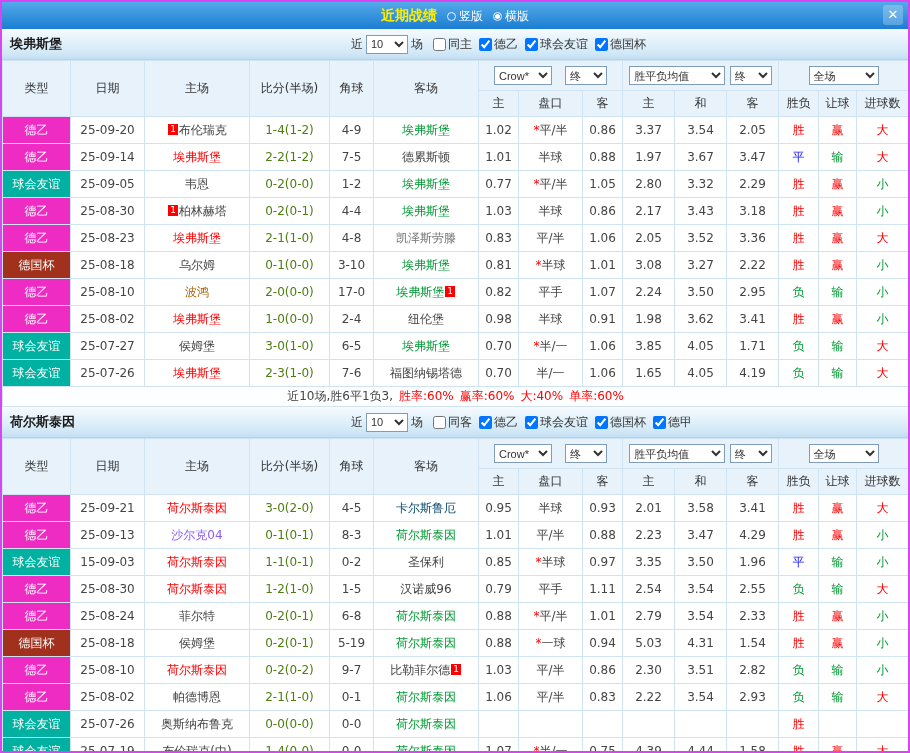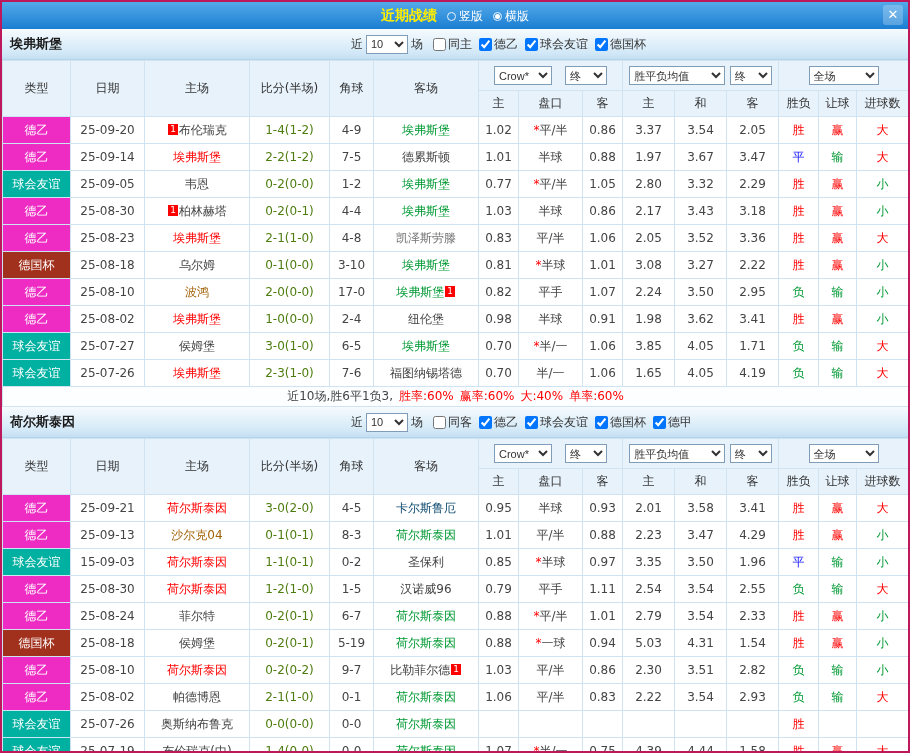--- a/index.html
+++ b/index.html
@@ -1,17 +1,17 @@
 <!DOCTYPE html>
 <html><head>
 <meta charset="utf-8">
 <style>
 html,body{margin:0;padding:0}
 body{width:910px;background:#fff;font-family:"DejaVu Sans","Liberation Sans",sans-serif}
-.window{width:910px;height:753px;box-sizing:border-box;border:2px solid #be185d;overflow:hidden;background:#fff}
+.window{width:910px;height:753px;box-sizing:border-box;border:2px solid #d946ef;overflow:hidden;background:#fff}
 .titlebar{height:27px;background:linear-gradient(180deg,#54a9e9 0%,#1b7ed2 100%);display:flex;align-items:center;justify-content:center;position:relative}
 .title-text{color:#ffee00;font-weight:bold;font-size:14px}
 .layout-opt{display:inline-flex;align-items:center;margin-left:10px;font-size:12px;color:#fff;cursor:pointer}
 .rcirc{width:9px;height:9px;border:1px solid #eaf5fd;border-radius:50%;margin-right:3px;display:inline-block;position:relative;box-sizing:border-box}
 .rcirc.sel::after{content:"";position:absolute;left:1px;top:1px;width:5px;height:5px;background:#fff;border-radius:50%}
 .close-btn{position:absolute;right:5px;top:3px;width:20px;height:20px;line-height:20px;text-align:center;color:#fff;font-size:13px;font-weight:bold;background:rgba(255,255,255,.25);border-radius:3px;cursor:pointer}
 .section-head{height:30px;background:linear-gradient(180deg,#f6fbfe 0%,#d2e8f7 80%,#c3dff2 100%);border-bottom:1px solid #b4d4ea;display:flex;align-items:center;position:relative}
 .team-name{font-weight:bold;color:#1a1a1a;font-size:13px;margin-left:8px}
 .filters{position:absolute;left:346px;display:flex;align-items:center;font-size:12px;color:#333;white-space:nowrap}
 .filters .txt{margin:0 3px}
@@ -406,21 +406,21 @@
               <td>2.01</td>
               <td>3.58</td>
               <td>3.41</td>
               <td style="color: rgb(255, 0, 0);">胜</td>
               <td style="color: rgb(255, 0, 0);">赢</td>
               <td style="color: rgb(255, 0, 0);">大</td>
             </tr>
             <tr>
               <td class="type-cell" style="background: rgb(238, 44, 195);">德乙</td>
               <td>25-09-13</td>
-              <td><span style="color: #a16207;">沙尔克04</span></td>
+              <td><span style="color: #8b5cf6;">沙尔克04</span></td>
               <td class="score">0-1(0-1)</td>
               <td>8-3</td>
               <td><span style="color: rgb(0, 153, 51);">荷尔斯泰因</span></td>
               <td>1.01</td>
               <td>平/半</td>
               <td>0.88</td>
               <td>2.23</td>
               <td>3.47</td>
               <td>4.29</td>
               <td style="color: rgb(255, 0, 0);">胜</td>
@@ -459,21 +459,21 @@
               <td>2.55</td>
               <td style="color: rgb(0, 153, 51);">负</td>
               <td style="color: rgb(0, 153, 51);">输</td>
               <td style="color: rgb(255, 0, 0);">大</td>
             </tr>
             <tr>
               <td class="type-cell" style="background: rgb(238, 44, 195);">德乙</td>
               <td>25-08-24</td>
               <td><span style="color: rgb(68, 68, 68);">菲尔特</span></td>
               <td class="score">0-2(0-1)</td>
-              <td>6-7</td>
+              <td>6-8</td>
               <td><span style="color: rgb(0, 153, 51);">荷尔斯泰因</span></td>
               <td>0.88</td>
               <td><span class="star">*</span>平/半</td>
               <td>1.01</td>
               <td>2.79</td>
               <td>3.54</td>
               <td>2.33</td>
               <td style="color: rgb(255, 0, 0);">胜</td>
               <td style="color: rgb(255, 0, 0);">赢</td>
               <td style="color: rgb(0, 153, 51);">小</td>

